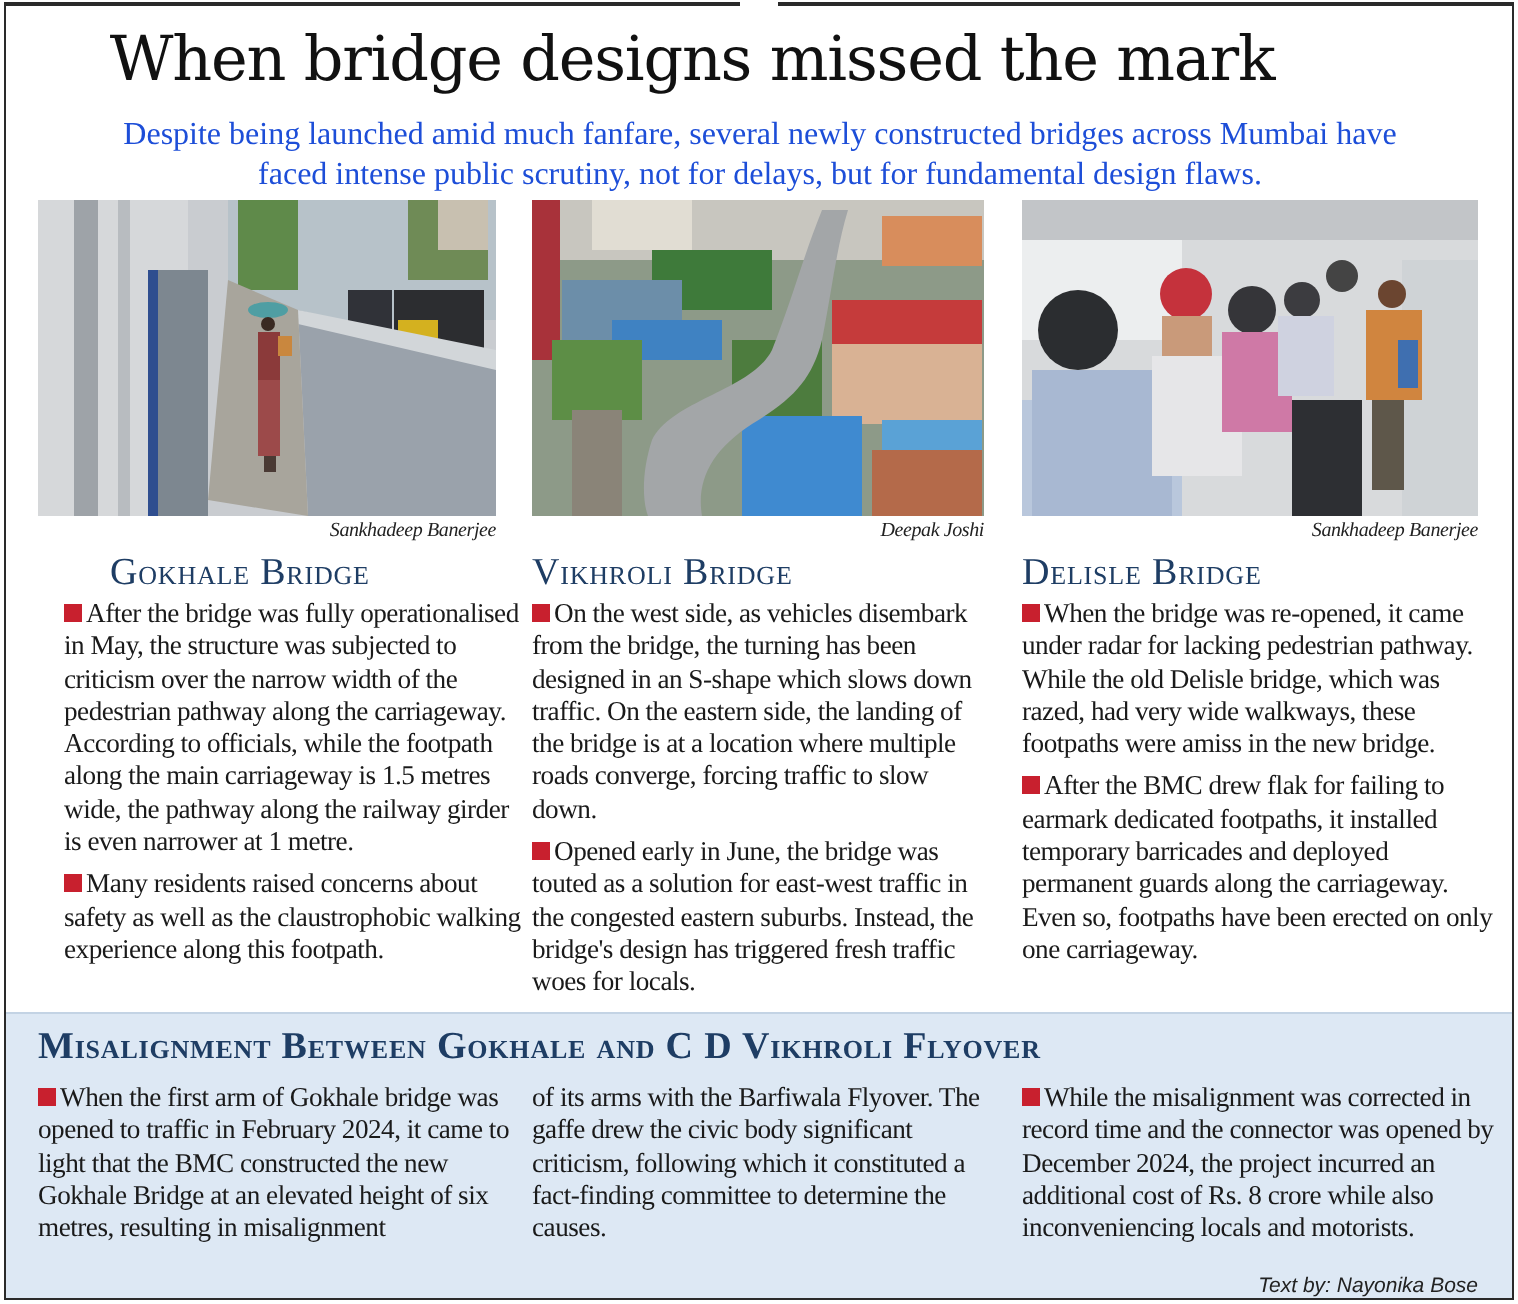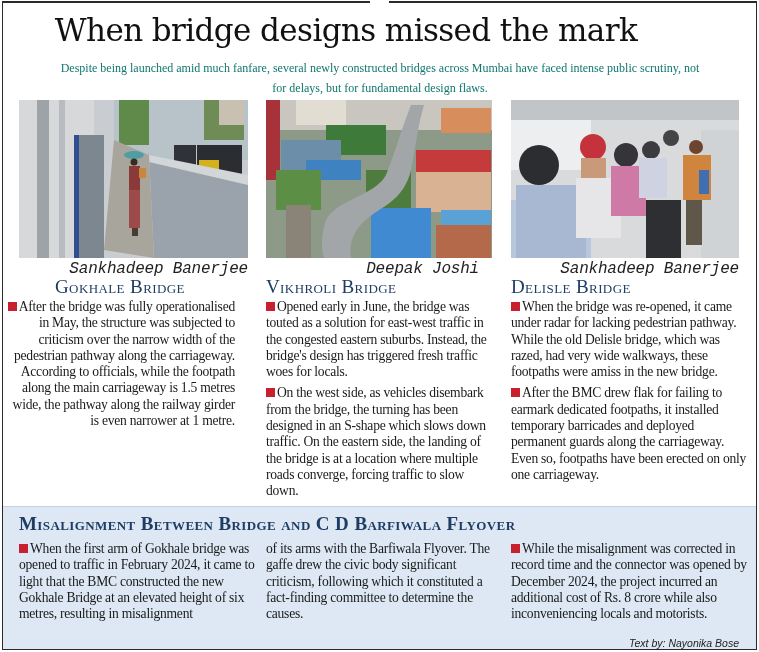--- a/index.html
+++ b/index.html
@@ -14,54 +14,54 @@
   .top-line.left { left: 2px; width: 368px; }
   .top-line.right { left: 389px; width: 368px; }
 
   .headline {
     position: absolute; left: 0; top: 12px; width: 692px; text-align: center;
     font-family: "DejaVu Serif", serif; font-size: 31px; font-weight: 500;
     letter-spacing: -0.6px; color: #111;
   }
   .deck {
     position: absolute; left: 60px; top: 58px; width: 640px; text-align: center;
-    font-family: "Liberation Serif", serif; font-size: 12px; line-height: 20px; color: #0f766e;
+    font-family: "Liberation Serif", serif; font-size: 16px; line-height: 20px; color: #1d4ed8;
   }
 
   .photo {
     position: absolute; top: 100px; height: 158px; overflow: hidden;
   }
   .photo svg { width: 100%; height: 100%; display: block; }
   #photo-1 { left: 19px; width: 229px; }
   #photo-2 { left: 266px; width: 226px; }
   #photo-3 { left: 511px; width: 228px; }
 
   .credit {
-    position: absolute; top: 260px; font-style: italic; font-size: 16px; color: #222;
-    font-family: Liberation Mono, monospace; letter-spacing: -0.2px;
+    position: absolute; top: 260px; font-style: italic; font-size: 10px; color: #222;
+    font-family: Liberation Serif, serif; letter-spacing: -0.2px;
   }
   #credit-1 { right: 511px; }
-  #credit-2 { right: 280px; margin-left: 31px; }
+  #credit-2 { right: 267px; margin-left: 31px; }
   #credit-3 { right: 20px; }
 
   .sec-head {
     position: absolute; top: 276px;
     font-family: "Liberation Serif", serif; font-variant: small-caps;
     font-size: 19px; letter-spacing: 0.4px; color: #1e3d64; font-weight: 500;
   }
   #head-1 { left: 19px; margin-left: 36px; }
   #head-2 { left: 266px; }
   #head-3 { left: 511px; }
 
   .col {
     position: absolute; top: 299px;
     font-family: "Liberation Serif", serif; font-size: 13.6px; line-height: 16.3px;
     color: #1a1a1a; letter-spacing: -0.25px;
   }
-  #col-1 { left: 1px; width: 234px; text-align: right; }
+  #col-1 { left: 32px; width: 234px; }
   #col-2 { left: 266px; width: 232px; }
   #col-3 { left: 511px; width: 236px; }
   .para { margin-bottom: 5px; }
   .bullet {
     display: inline-block; width: 9px; height: 9px; background: #c8202e;
     margin-right: 2px; vertical-align: 0px;
   }
 
   .box {
     position: absolute; left: 3px; top: 506px; width: 753px; height: 143px;
@@ -171,32 +171,33 @@
   </svg>
 </div>
 <div class="credit" id="credit-3">Sankhadeep Banerjee</div>
 
 <h2 class="sec-head" id="head-1">Gokhale Bridge</h2>
 <h2 class="sec-head" id="head-2">Vikhroli Bridge</h2>
 <h2 class="sec-head" id="head-3">Delisle Bridge</h2>
 
 <div class="col" id="col-1">
   <p class="para"><span class="bullet"></span><span>After the bridge was fully operationalised in May, the structure was subjected to criticism over the narrow width of the pedestrian pathway along the carriageway. According to officials, while the footpath along the main carriageway is 1.5 metres wide, the pathway along the railway girder is even narrower at 1 metre.</span></p>
+  <p class="para"><span class="bullet"></span><span>Many residents raised concerns about safety as well as the claustrophobic walking experience along this footpath.</span></p>
 </div>
 <div class="col" id="col-2">
+  <p class="para"><span class="bullet"></span><span>On the west side, as vehicles disembark from the bridge, the turning has been designed in an S-shape which slows down traffic. On the eastern side, the landing of the bridge is at a location where multiple roads converge, forcing traffic to slow down.</span></p>
   <p class="para"><span class="bullet"></span><span>Opened early in June, the bridge was touted as a solution for east-west traffic in the congested eastern suburbs. Instead, the bridge's design has triggered fresh traffic woes for locals.</span></p>
-  <p class="para"><span class="bullet"></span><span>On the west side, as vehicles disembark from the bridge, the turning has been designed in an S-shape which slows down traffic. On the eastern side, the landing of the bridge is at a location where multiple roads converge, forcing traffic to slow down.</span></p>
 </div>
 <div class="col" id="col-3">
   <p class="para"><span class="bullet"></span><span>When the bridge was re-opened, it came under radar for lacking pedestrian pathway. While the old Delisle bridge, which was razed, had very wide walkways, these footpaths were amiss in the new bridge.</span></p>
   <p class="para"><span class="bullet"></span><span>After the BMC drew flak for failing to earmark dedicated footpaths, it installed temporary barricades and deployed permanent guards along the carriageway. Even so, footpaths have been erected on only one carriageway.</span></p>
 </div>
 
 <div class="box"></div>
-<h2 class="box-head">Misalignment Between Bridge and C D Barfiwala Flyover</h2>
+<h2 class="box-head">Misalignment Between Gokhale and C D Vikhroli Flyover</h2>
 <div class="box-col" id="box-col-1">
   <span class="bullet"></span><span>When the first arm of Gokhale bridge was opened to traffic in February 2024, it came to light that the BMC constructed the new Gokhale Bridge at an elevated height of six metres, resulting in misalignment</span>
 </div>
 <div class="box-col" id="box-col-2">
   <span>of its arms with the Barfiwala Flyover. The gaffe drew the civic body significant criticism, following which it constituted a fact-finding committee to determine the causes.</span>
 </div>
 <div class="box-col" id="box-col-3">
   <span class="bullet"></span><span>While the misalignment was corrected in record time and the connector was opened by December 2024, the project incurred an additional cost of Rs. 8 crore while also inconveniencing locals and motorists.</span>
 </div>
 <div class="byline">Text by: Nayonika Bose</div>

